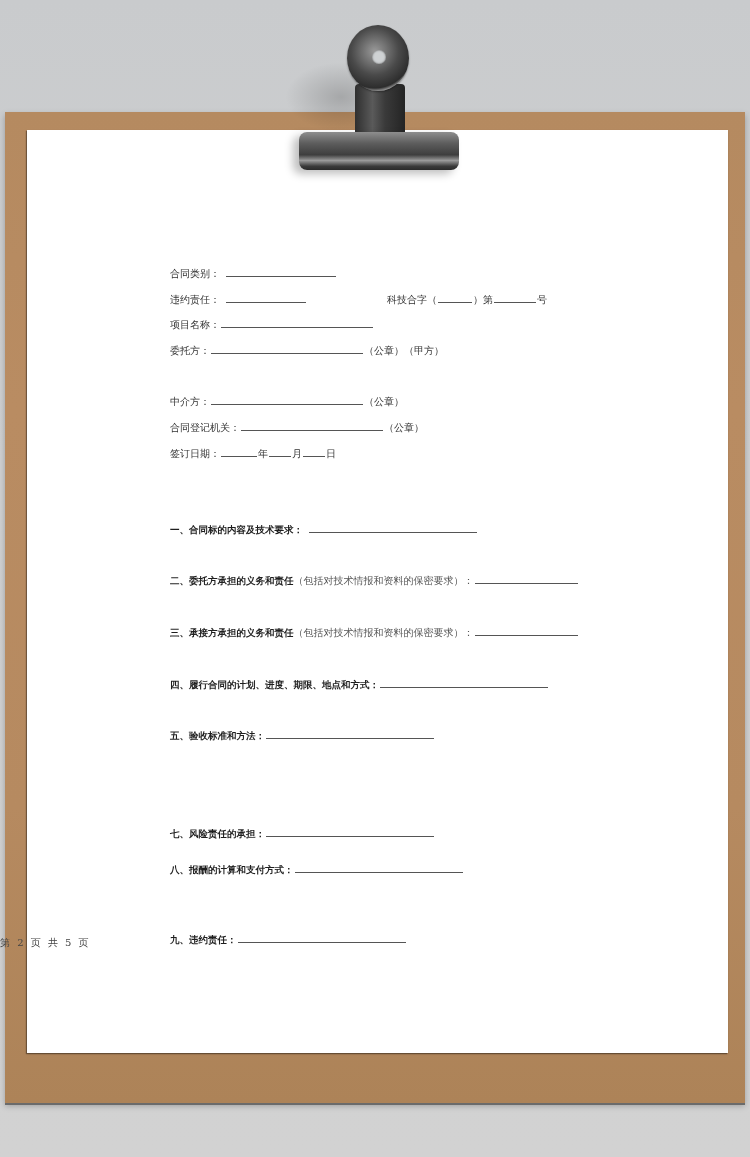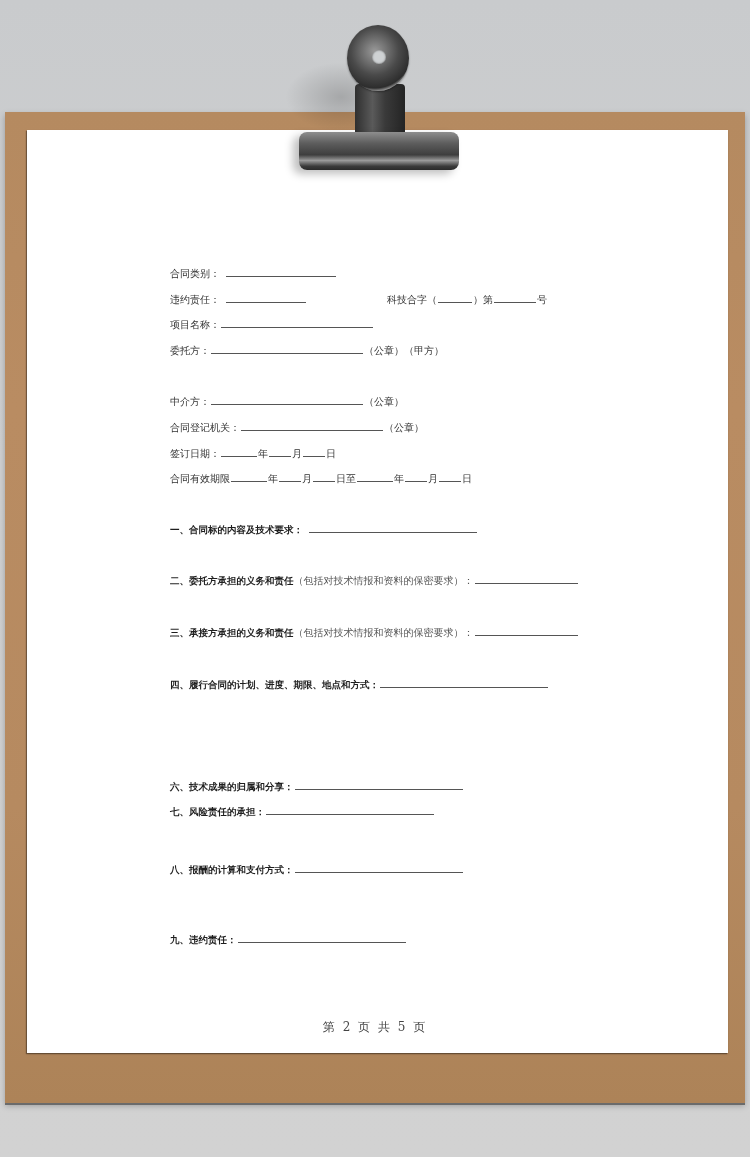--- a/index.html
+++ b/index.html
@@ -43,21 +43,21 @@
     background: linear-gradient(180deg, #8e8e8e 0%, #5d5d5d 30%, #3e3e3e 60%, #9a9a9a 75%, #3a3a3a 90%, #2a2a2a 100%);
     box-shadow: -6px 4px 8px rgba(0,0,0,0.25);
   }
   
   .doc { position: absolute; left: 0; top: 0; width: 750px; height: 1098px; font-size: 10px; color: #333; }
   .line { position: absolute; left: 170px; white-space: nowrap; line-height: 14px; }
   .blank { display: inline-block; border-bottom: 1px solid #555; height: 10px; vertical-align: baseline; margin: 0 1px; }
   .sec { position: absolute; left: 170px; white-space: nowrap; line-height: 14px; color: #1e1e1e; }
   .sec .t { font-weight: bold; font-family: "DejaVu Sans", "Liberation Sans", sans-serif; font-size: 9.5px; }
   .sec .n { color: #555; }
-  .footer { position: absolute; left: 0; width: 750px; top: 1019px; text-align: center; font-size: 12px; color: #444; letter-spacing: 2px; }
+  .footer { position: absolute; left: 0; width: 750px; top: 936px; text-align: left; font-size: 10px; color: #444; letter-spacing: 2px; }
 </style>
 </head>
 <body>
 
 <div class="board"></div>
 <div class="paper"></div>
 
 <div class="clip">
   <div class="shadow"></div>
   <div class="neck"></div>
@@ -93,46 +93,43 @@
   </div>
 
   <div class="line" style="top:420px">
     <span>合同登记机关：</span><span class="blank" style="width:142px"></span><span>（公章）</span>
   </div>
 
   <div class="line" style="top:446px">
     <span>签订日期：</span><span class="blank" style="width:36px"></span><span>年</span><span class="blank" style="width:22px"></span><span>月</span><span class="blank" style="width:22px"></span><span>日</span>
   </div>
 
-  <div class="line" style="top:471px">
-    <span>合同有效期限</span><span class="blank" style="width:36px"></span><span>年</span><span class="blank" style="width:22px"></span><span>月</span><span class="blank" style="width:22px"></span><span>日至</span><span class="blank" style="width:36px"></span><span>年</span><span class="blank" style="width:22px"></span><span>月</span><span class="blank" style="width:22px"></span><span>日</span>
-  </div>
 
   <div class="sec" style="top:522px">
     <span class="t">一、合同标的内容及技术要求：</span><span class="blank" style="width:168px;margin-left:6px"></span>
   </div>
 
   <div class="sec" style="top:573px">
     <span class="t">二、委托方承担的义务和责任</span><span class="n">（包括对技术情报和资料的保密要求）：</span><span class="blank" style="width:103px"></span>
   </div>
 
   <div class="sec" style="top:625px">
     <span class="t">三、承接方承担的义务和责任</span><span class="n">（包括对技术情报和资料的保密要求）：</span><span class="blank" style="width:103px"></span>
   </div>
 
   <div class="sec" style="top:677px">
     <span class="t">四、履行合同的计划、进度、期限、地点和方式：</span><span class="blank" style="width:168px"></span>
   </div>
 
-
-  <div class="sec" style="top:779px">
-    <span class="t">六、技术成果的归属和分享：</span><span class="blank" style="width:168px"></span>
+  <div class="sec" style="top:728px">
+    <span class="t">五、验收标准和方法：</span><span class="blank" style="width:168px"></span>
   </div>
 
-  <div class="sec" style="top:804px">
+
+  <div class="sec" style="top:826px">
     <span class="t">七、风险责任的承担：</span><span class="blank" style="width:168px"></span>
   </div>
 
   <div class="sec" style="top:862px">
     <span class="t">八、报酬的计算和支付方式：</span><span class="blank" style="width:168px"></span>
   </div>
 
   <div class="sec" style="top:932px">
     <span class="t">九、违约责任：</span><span class="blank" style="width:168px"></span>
   </div>

